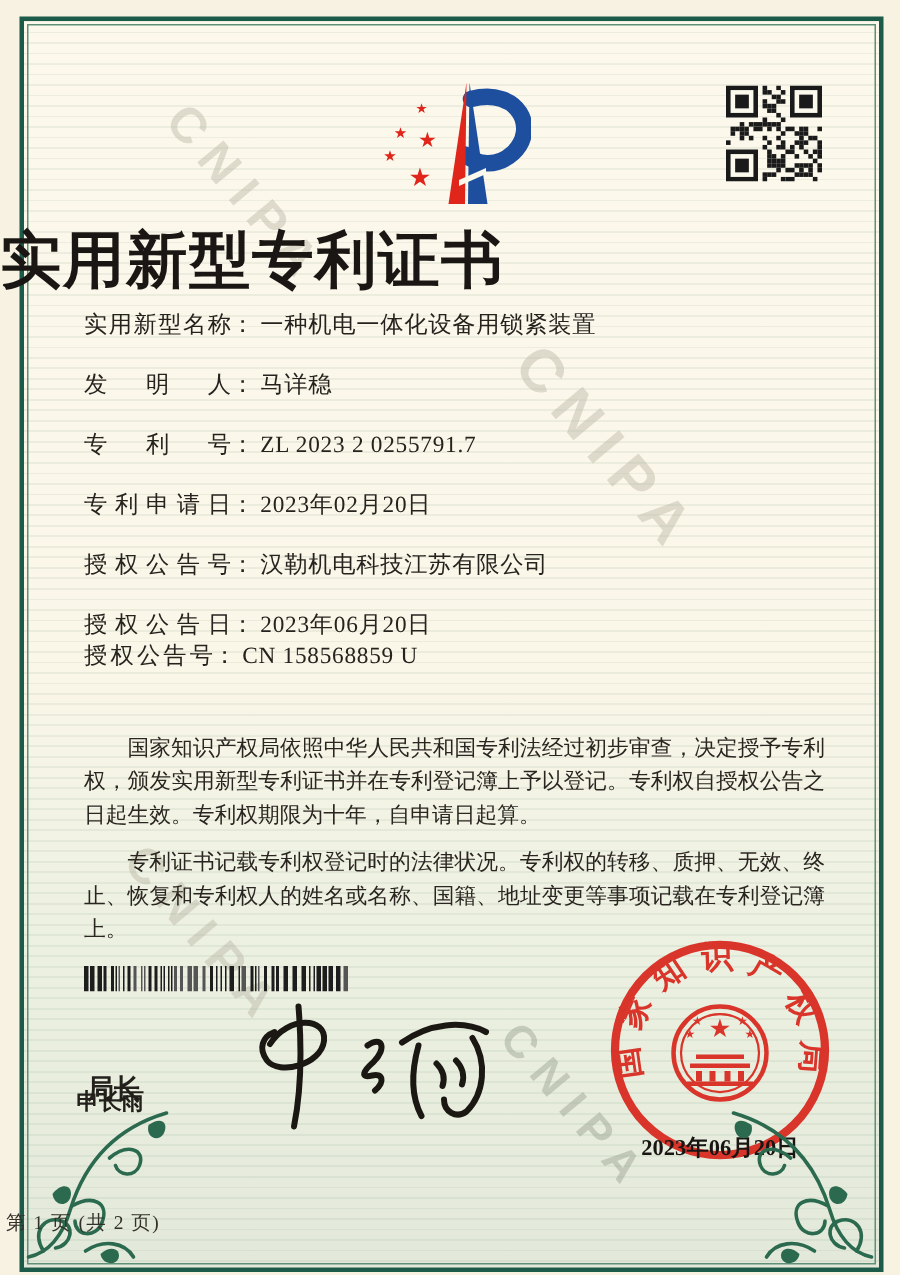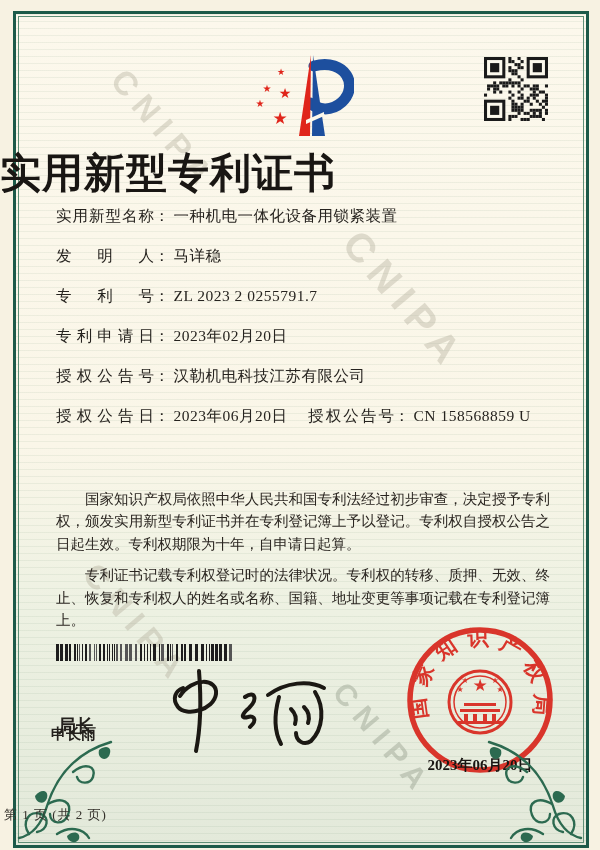--- a/index.html
+++ b/index.html
@@ -21,21 +21,21 @@
   .logo{position:absolute;left:254px;top:46px;}
   .qr{position:absolute;left:484px;top:57px;}
   .title{position:absolute;left:0;top:146px;width:100%;
          font-size:41px;font-weight:bold;color:#191613;letter-spacing:1px;}
   
   .fields{position:absolute;left:56px;top:206px;right:46px;font-size:15.5px;}
   .frow{height:26px;margin-bottom:14px;white-space:nowrap;}
   .flabel{display:inline-block;width:98px;text-align:justify;text-align-last:justify;vertical-align:top;}
   .fcolon{display:inline-block;margin-right:4px;}
   .fvalue{letter-spacing:0.5px;}
-  .frow.double{display:flex;}
+  .frow.double{display:flex;flex-direction:column;}
   .fgroup-left{width:252px;}
   .flabel2{display:inline-block;width:86px;text-align:justify;text-align-last:justify;}
   
   .bodytext{position:absolute;left:56px;right:50px;top:488px;font-size:14.5px;line-height:22.4px;text-align:justify;color:#2a2520;}
   .bodytext p{margin:0 0 9px 0;text-indent:2em;}
   
   .barcode{position:absolute;left:56px;top:644px;}
   
   .sig-title{position:absolute;left:58px;top:714px;font-family:"Liberation Sans","DejaVu Sans",sans-serif;font-weight:bold;font-size:18px;color:#23201c;}
   .sig-name{position:absolute;left:51px;top:725px;font-family:"Liberation Sans","DejaVu Sans",sans-serif;font-weight:bold;font-size:15px;color:#23201c;}

